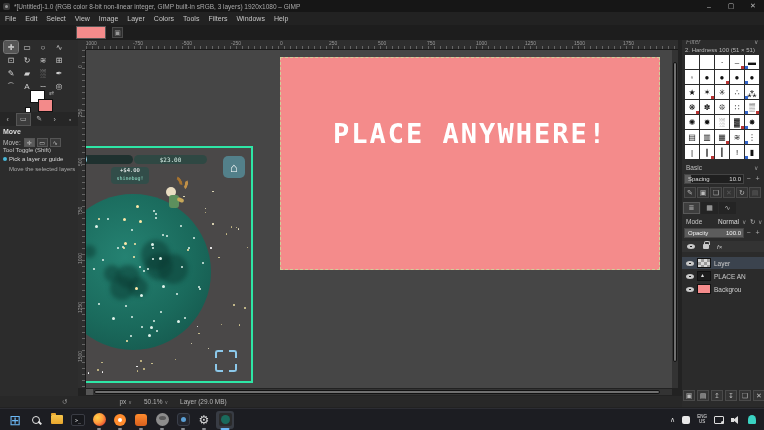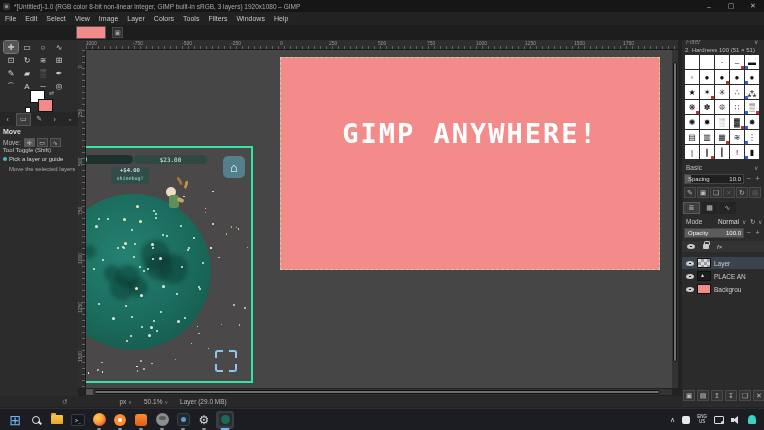--- a/index.html
+++ b/index.html
@@ -420,21 +420,21 @@
       <i style="top: 306px;"></i>
       <i style="top: 312px;"></i>
       <i style="top: 318px;"></i>
       <i style="top: 324px;"></i>
       <i style="top: 330px;"></i>
       <i style="top: 336px;"></i>
     </div>
 
   <div class="canvas">
     <div class="pink-layer" id="pink-layer" style="background: rgb(244, 139, 139);">
-      <div class="headline">GIMP ANYWHERE!</div>
+      <div class="headline">PLACE ANYWHERE!</div>
     </div>
   </div>
   <div class="v-scroll">
       <div class="thumb"></div>
     </div>
   <div class="h-scroll">
       <div class="nub"></div>
       <div class="thumb"></div>
     </div>
 

